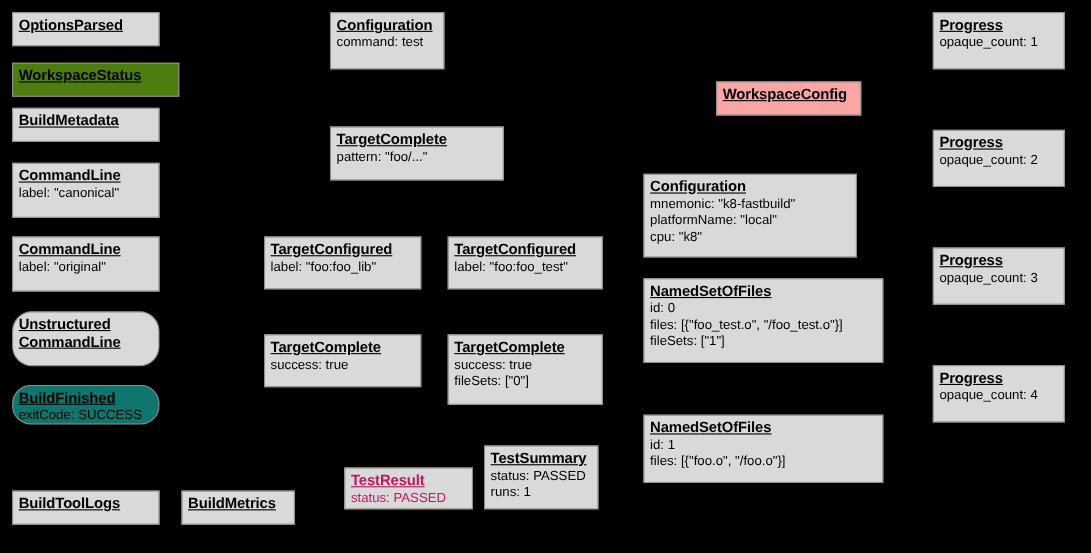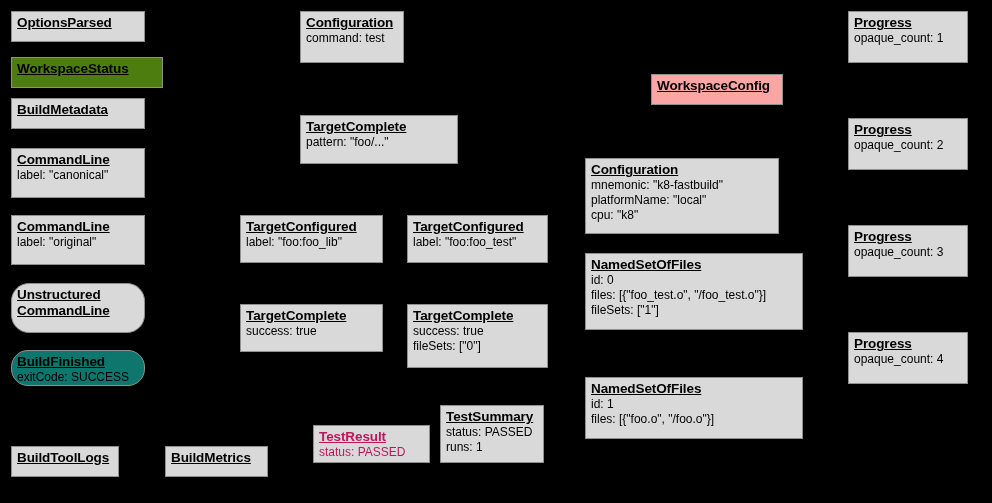--- a/index.html
+++ b/index.html
@@ -62,21 +62,21 @@
       <span class="field">label: "original"</span>
     </div>
     <div class="node" style="left: 11px; top: 283px; width: 134px; height: 50px; background: rgb(217, 217, 217); border-color: rgb(143, 143, 143); color: rgb(0, 0, 0); border-radius: 18px;">
       <span class="title">Unstructured
 CommandLine</span>
     </div>
     <div class="node" style="left: 11px; top: 350px; width: 134px; height: 36px; background: #0f766e; border-color: rgb(143, 143, 143); color: rgb(0, 0, 0); border-radius: 17px;">
       <span class="title">BuildFinished</span>
       <span class="field">exitCode: SUCCESS</span>
     </div>
-    <div class="node" style="left: 11px; top: 446px; width: 108px; height: 31px; background: rgb(217, 217, 217); border-color: rgb(143, 143, 143); color: rgb(0, 0, 0);">
+    <div class="node" style="left: 11px; top: 446px; width: 134px; height: 31px; background: rgb(217, 217, 217); border-color: rgb(143, 143, 143); color: rgb(0, 0, 0);">
       <span class="title">BuildToolLogs</span>
     </div>
     <div class="node" style="left: 165px; top: 446px; width: 103px; height: 31px; background: rgb(217, 217, 217); border-color: rgb(143, 143, 143); color: rgb(0, 0, 0);">
       <span class="title">BuildMetrics</span>
     </div>
     <div class="node" style="left: 300px; top: 11px; width: 104px; height: 52px; background: rgb(217, 217, 217); border-color: rgb(143, 143, 143); color: rgb(0, 0, 0);">
       <span class="title">Configuration</span>
       <span class="field">command: test</span>
     </div>
     <div class="node" style="left: 300px; top: 115px; width: 158px; height: 49px; background: rgb(217, 217, 217); border-color: rgb(143, 143, 143); color: rgb(0, 0, 0);">

